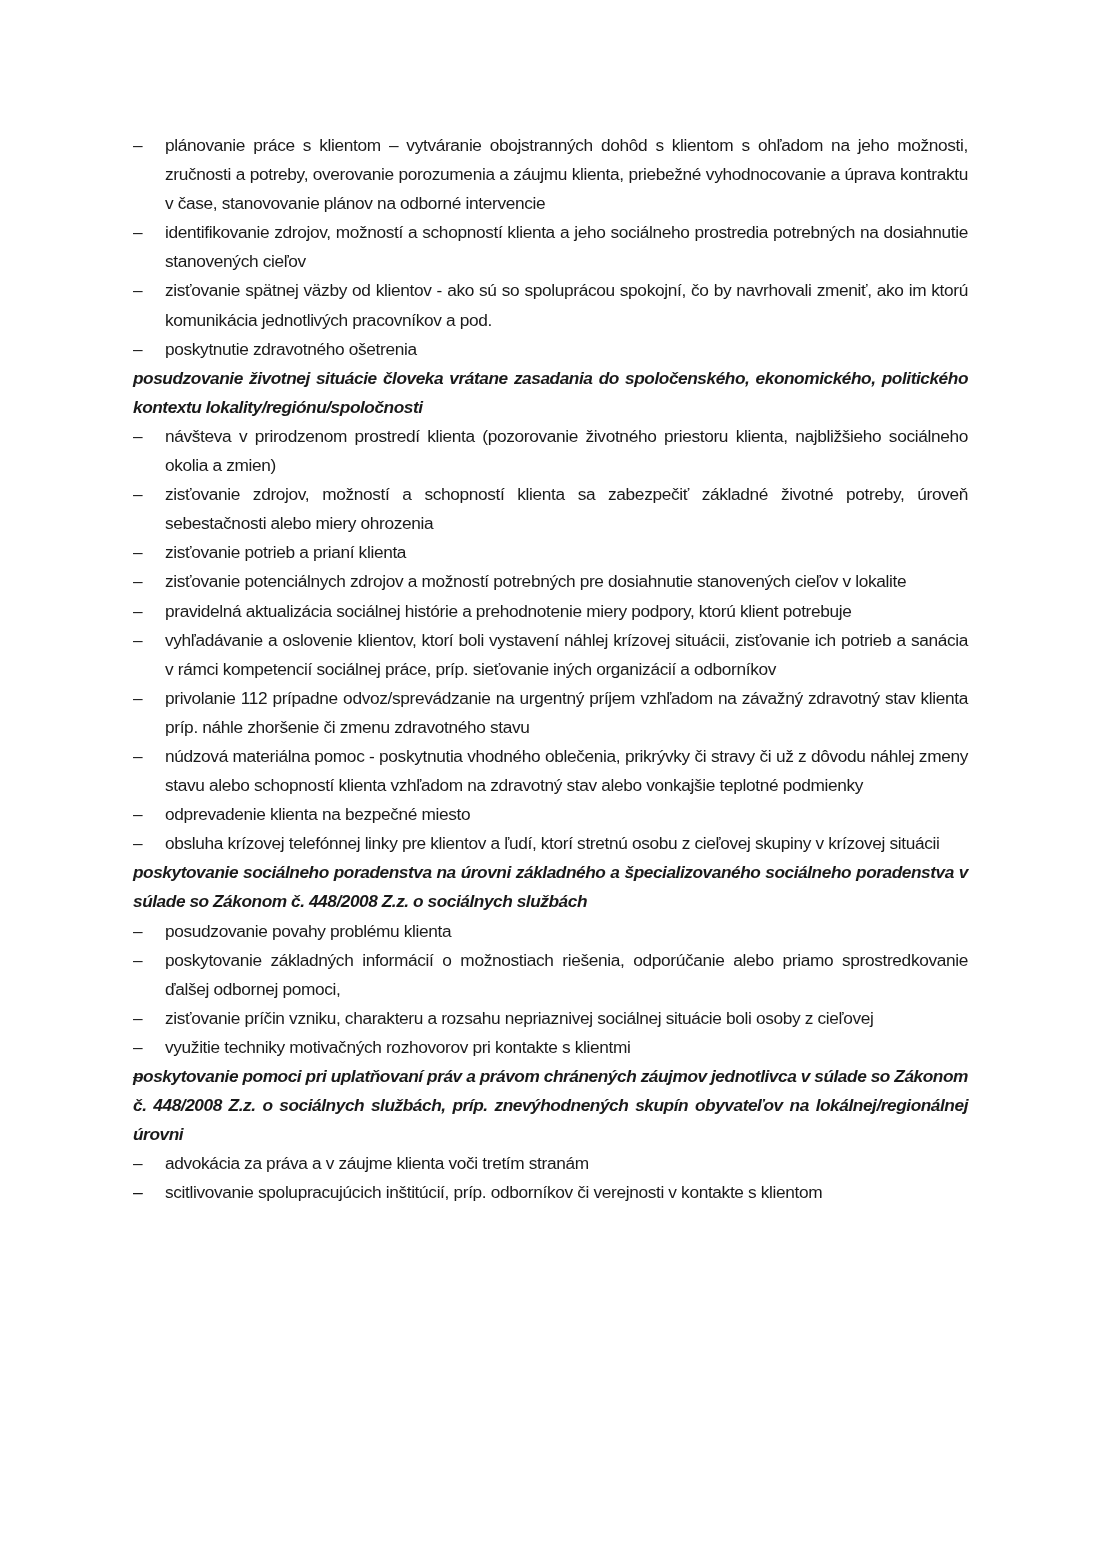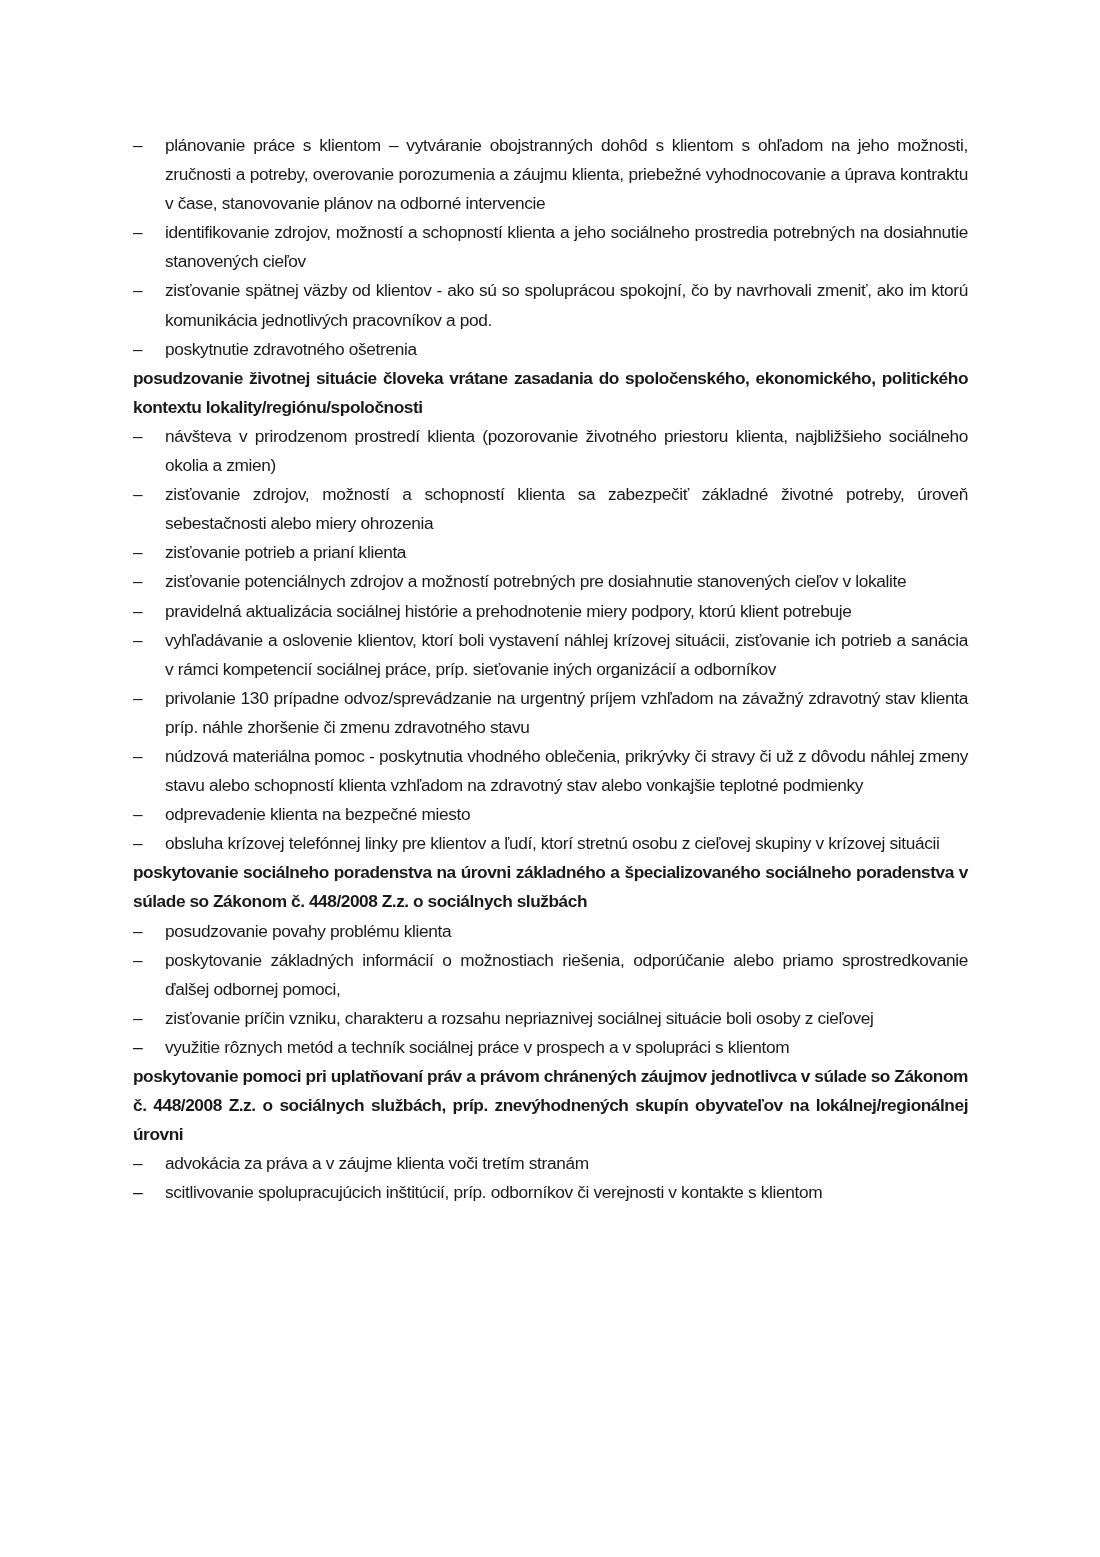--- a/index.html
+++ b/index.html
@@ -5,44 +5,44 @@
   html, body { margin: 0; padding: 0; background: #ffffff; }
   body { width: 1100px; height: 1557px; position: relative; overflow: hidden; }
   .page {
     position: absolute; left: 133px; top: 131px; width: 835px;
     font-family: "Liberation Sans Narrow", "Liberation Sans", sans-serif;
     font-size: 17.3px; line-height: 29.1px; color: #1a1a1a;
     letter-spacing: -0.35px;
   }
   .item { position: relative; padding-left: 32px; text-align: justify; }
   .dash { position: absolute; left: 0; top: 0; width: 16px; }
-  .heading { font-weight: bold; text-align: justify; letter-spacing: -0.45px; }
+  .heading { font-weight: bold; text-align: justify; letter-spacing: -0.45px; font-style: italic; }
 </style>
 </head>
 <body>
 
 <div class="page" id="page">
     <div class="item"><span class="dash">–</span><span>plánovanie práce s klientom – vytváranie obojstranných dohôd s klientom s ohľadom na jeho možnosti, zručnosti a potreby, overovanie porozumenia a záujmu klienta, priebežné vyhodnocovanie a úprava kontraktu v čase, stanovovanie plánov na odborné intervencie</span></div>
     <div class="item"><span class="dash">–</span><span>identifikovanie zdrojov, možností a schopností klienta a jeho sociálneho prostredia potrebných na dosiahnutie stanovených cieľov</span></div>
     <div class="item"><span class="dash">–</span><span>zisťovanie spätnej väzby od klientov  - ako sú so spoluprácou spokojní, čo by navrhovali zmeniť, ako im ktorú komunikácia jednotlivých pracovníkov a pod.</span></div>
     <div class="item"><span class="dash">–</span><span>poskytnutie zdravotného ošetrenia</span></div>
     <div class="heading">posudzovanie životnej situácie človeka vrátane zasadania do spoločenského, ekonomického, politického kontextu lokality/regiónu/spoločnosti</div>
     <div class="item"><span class="dash">–</span><span>návšteva v prirodzenom prostredí klienta (pozorovanie životného priestoru klienta, najbližšieho sociálneho okolia a zmien)</span></div>
     <div class="item"><span class="dash">–</span><span>zisťovanie zdrojov, možností a schopností klienta sa zabezpečiť základné životné potreby, úroveň sebestačnosti alebo miery ohrozenia</span></div>
     <div class="item"><span class="dash">–</span><span>zisťovanie potrieb a prianí klienta</span></div>
     <div class="item"><span class="dash">–</span><span>zisťovanie potenciálnych zdrojov a možností potrebných pre dosiahnutie stanovených cieľov v lokalite</span></div>
     <div class="item"><span class="dash">–</span><span>pravidelná aktualizácia sociálnej histórie a prehodnotenie miery podpory, ktorú klient potrebuje</span></div>
     <div class="item"><span class="dash">–</span><span>vyhľadávanie a oslovenie klientov, ktorí boli vystavení náhlej krízovej situácii, zisťovanie ich potrieb a sanácia v rámci kompetencií sociálnej práce, príp. sieťovanie iných organizácií a odborníkov</span></div>
-    <div class="item"><span class="dash">–</span><span>privolanie 130 prípadne odvoz/sprevádzanie na urgentný príjem vzhľadom na závažný zdravotný stav klienta príp. náhle zhoršenie či zmenu zdravotného stavu</span></div>
+    <div class="item"><span class="dash">–</span><span>privolanie 112 prípadne odvoz/sprevádzanie na urgentný príjem vzhľadom na závažný zdravotný stav klienta príp. náhle zhoršenie či zmenu zdravotného stavu</span></div>
     <div class="item"><span class="dash">–</span><span>núdzová materiálna pomoc - poskytnutia vhodného oblečenia, prikrývky či stravy či už z dôvodu náhlej zmeny stavu alebo schopností klienta vzhľadom na zdravotný stav alebo vonkajšie teplotné podmienky</span></div>
     <div class="item"><span class="dash">–</span><span>odprevadenie klienta na bezpečné miesto</span></div>
     <div class="item"><span class="dash">–</span><span>obsluha krízovej telefónnej linky pre klientov a ľudí, ktorí stretnú osobu z cieľovej skupiny v krízovej situácii</span></div>
     <div class="heading">poskytovanie sociálneho poradenstva na úrovni základného a špecializovaného sociálneho poradenstva v súlade so Zákonom č. 448/2008 Z.z. o sociálnych službách</div>
     <div class="item"><span class="dash">–</span><span>posudzovanie povahy problému klienta</span></div>
     <div class="item"><span class="dash">–</span><span>poskytovanie základných informácií o možnostiach riešenia, odporúčanie alebo priamo sprostredkovanie ďalšej odbornej pomoci,</span></div>
     <div class="item"><span class="dash">–</span><span>zisťovanie príčin vzniku, charakteru a rozsahu nepriaznivej sociálnej situácie boli osoby z cieľovej</span></div>
+    <div class="item"><span class="dash">–</span><span>využitie techniky motivačných rozhovorov pri kontakte s klientmi</span></div>
     <div class="item"><span class="dash">–</span></div>
-    <div class="item"><span class="dash">–</span><span>využitie rôznych metód a techník sociálnej práce v prospech a v spolupráci s klientom</span></div>
     <div class="heading">poskytovanie pomoci pri uplatňovaní práv a právom chránených záujmov jednotlivca v súlade so Zákonom č. 448/2008 Z.z. o sociálnych službách, príp. znevýhodnených skupín obyvateľov na lokálnej/regionálnej úrovni</div>
     <div class="item"><span class="dash">–</span><span>advokácia za práva a v záujme klienta voči tretím stranám</span></div>
     <div class="item"><span class="dash">–</span></div>
     <div class="item"><span class="dash">–</span><span>scitlivovanie spolupracujúcich inštitúcií, príp. odborníkov či verejnosti v kontakte s klientom</span></div>
   </div>
 
 </body></html>

